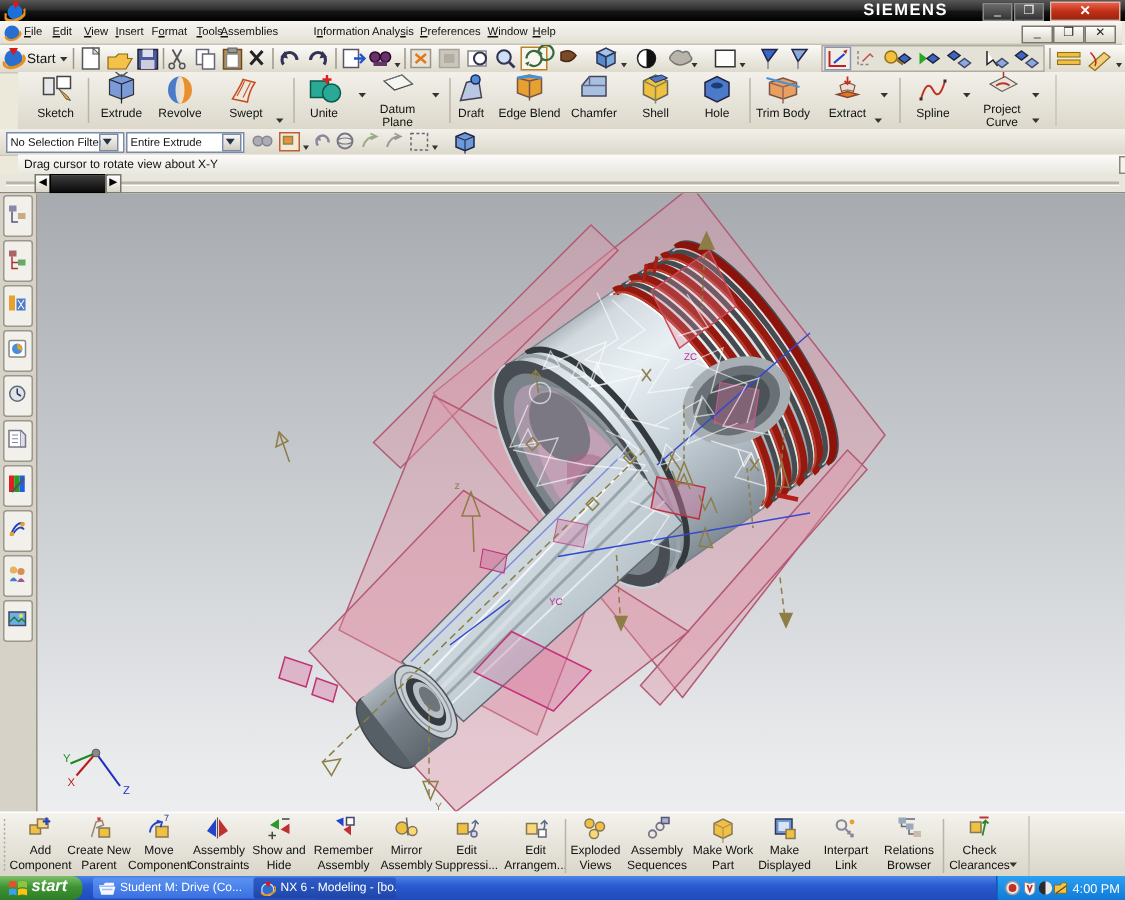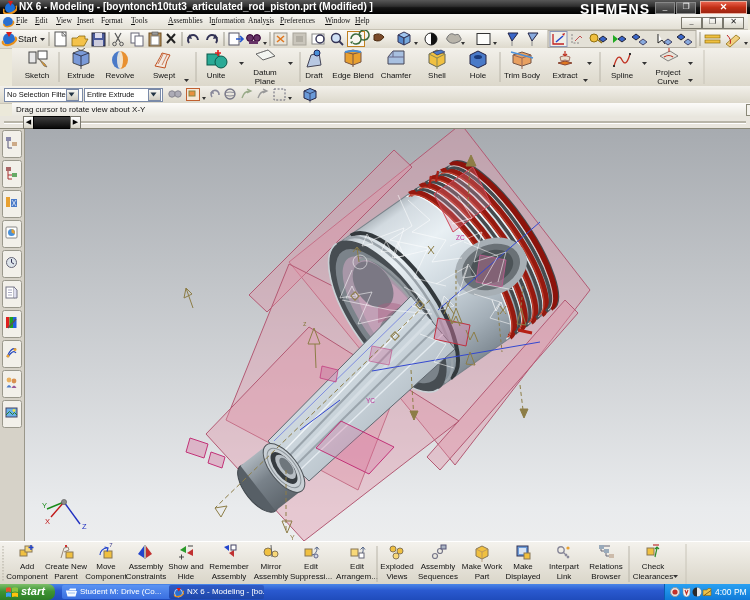--- a/index.html
+++ b/index.html
@@ -3,29 +3,29 @@
 <meta charset="utf-8">
 <style>
   html,body{margin:0;padding:0;}
   #scr{position:relative;width:750px;height:600px;overflow:hidden;
        font-family:"Liberation Sans",sans-serif;background:#ece9da;}
   .abs{position:absolute;}
   
   #title{left:0;top:0;width:750px;height:14px;
     background:linear-gradient(#585858,#2e2e2e 45%,#151515 55%,#000);}
   #title .txt{left:19px;top:1px;color:#fff;font-size:10px;font-weight:bold;white-space:nowrap;}
-  #siemens{right:100px;top:1px;color:#fff;font-size:14px;font-weight:bold;letter-spacing:1px;}
+  #siemens{right:118px;top:1px;color:#fff;font-size:11px;font-weight:bold;letter-spacing:1px;}
   .wbtn{top:2px;width:18px;height:10px;background:linear-gradient(#6a6a6a,#333);
     border:1px solid #888;color:#fff;font-size:8px;line-height:8px;text-align:center;}
   #wclose{top:1px;right:3px;width:45px;height:11px;background:linear-gradient(#e8604a,#c22f16 50%,#9c2410);
     border:1px solid #e8b0a0;color:#fff;font-weight:bold;font-size:9px;line-height:10px;text-align:center;}
   
   #menubar{left:0;top:14px;width:748px;height:15px;
     background:linear-gradient(#f6f5f1,#e3e0d5);border-bottom:1px solid #c6c2b4;
-    font-size:7.5px;color:#111;font-family:Liberation Serif, serif;}
+    font-size:7.5px;color:#111;}
   #menubar span.mi{position:absolute;top:2px;}
   .cbtn{top:3px;width:19px;height:10px;background:linear-gradient(#fdfdfb,#d8d5c8);
     border:1px solid #7a786d;color:#222;font-size:8px;line-height:8px;text-align:center;}
   
   #row1{left:0;top:30px;width:750px;height:18px;
     background:linear-gradient(#fbfaf7,#dedacd);border-bottom:1px solid #cac6b8;}
   #row2{left:12px;top:48px;width:750px;height:38px;
     background:linear-gradient(#f2f0ea,#dcd8cb);border-bottom:1px solid #cac6b8;}
   #row3{left:0;top:86px;width:750px;height:17px;
     background:linear-gradient(#f2f0ea,#dcd8cb);border-bottom:1px solid #cac6b8;}
@@ -56,39 +56,38 @@
 </head>
 <body>
 <div id="scr">
 
   <div id="title" class="abs">
     <svg class="abs" style="left:3px;top:0px" width="14" height="14">
       <circle cx="7" cy="8" r="5" fill="#1b6fd8"></circle>
       <path d="M1,9 A7,4 -20 1 0 13,6" stroke="#e8901a" stroke-width="2" fill="none"></path>
       <path d="M5,1 L10,1 L7.5,6 Z" fill="#d81a1a"></path>
     </svg>
-    <span class="abs txt">NX 6 - Modeling - [boyntonch10tut3_articulated_rod_piston.prt (Modified) ]</span>
     <span class="abs" id="siemens">SIEMENS</span>
     <div class="abs wbtn" style="right:75px">_</div>
     <div class="abs wbtn" style="right:54px">❐</div>
     <div class="abs" id="wclose">✕</div>
   </div>
 
   <div id="menubar" class="abs">
     <svg class="abs" style="left:2px;top:2px" width="13" height="12">
       <circle cx="6" cy="6" r="5" fill="#2a6fd0"></circle>
         <path d="M2,8 A5,3 -20 1 0 11,5" stroke="#e8901a" stroke-width="1.5" fill="none"></path>
     </svg>
     <span class="mi" style="left:16px"><u>F</u>ile</span>
     <span class="mi" style="left:35px"><u>E</u>dit</span>
     <span class="mi" style="left:56px"><u>V</u>iew</span>
     <span class="mi" style="left:77px"><u>I</u>nsert</span>
     <span class="mi" style="left:101px">F<u>o</u>rmat</span>
     <span class="mi" style="left:131px"><u>T</u>ools</span>
-    <span class="mi" style="left:168px"><u>A</u>ssemblies</span>
+    <span class="mi" style="left:147px"><u>A</u>ssemblies</span>
     <span class="mi" style="left:209px">I<u>n</u>formation</span>
     <span class="mi" style="left:248px">Analy<u>s</u>is</span>
     <span class="mi" style="left:280px"><u>P</u>references</span>
     <span class="mi" style="left:325px"><u>W</u>indow</span>
     <span class="mi" style="left:355px"><u>H</u>elp</span>
     <div class="abs cbtn" style="right:46px">_</div>
     <div class="abs cbtn" style="right:25px">❐</div>
     <div class="abs cbtn" style="right:4px">✕</div>
   </div>
 

